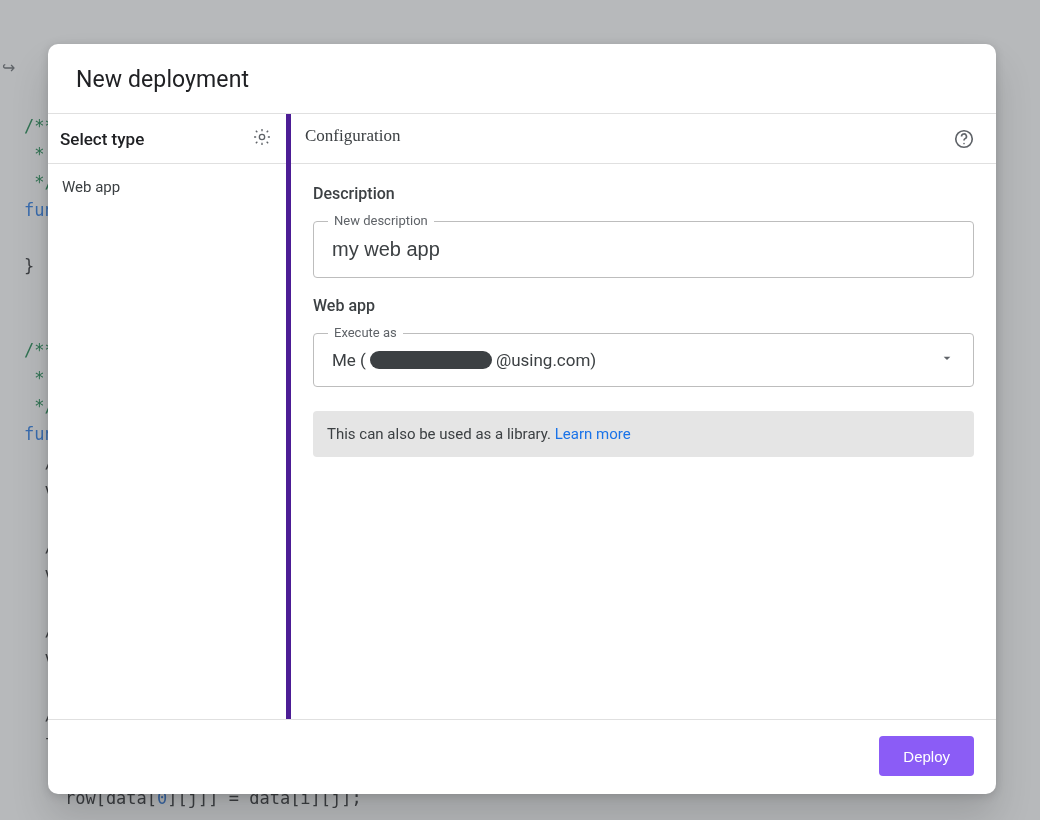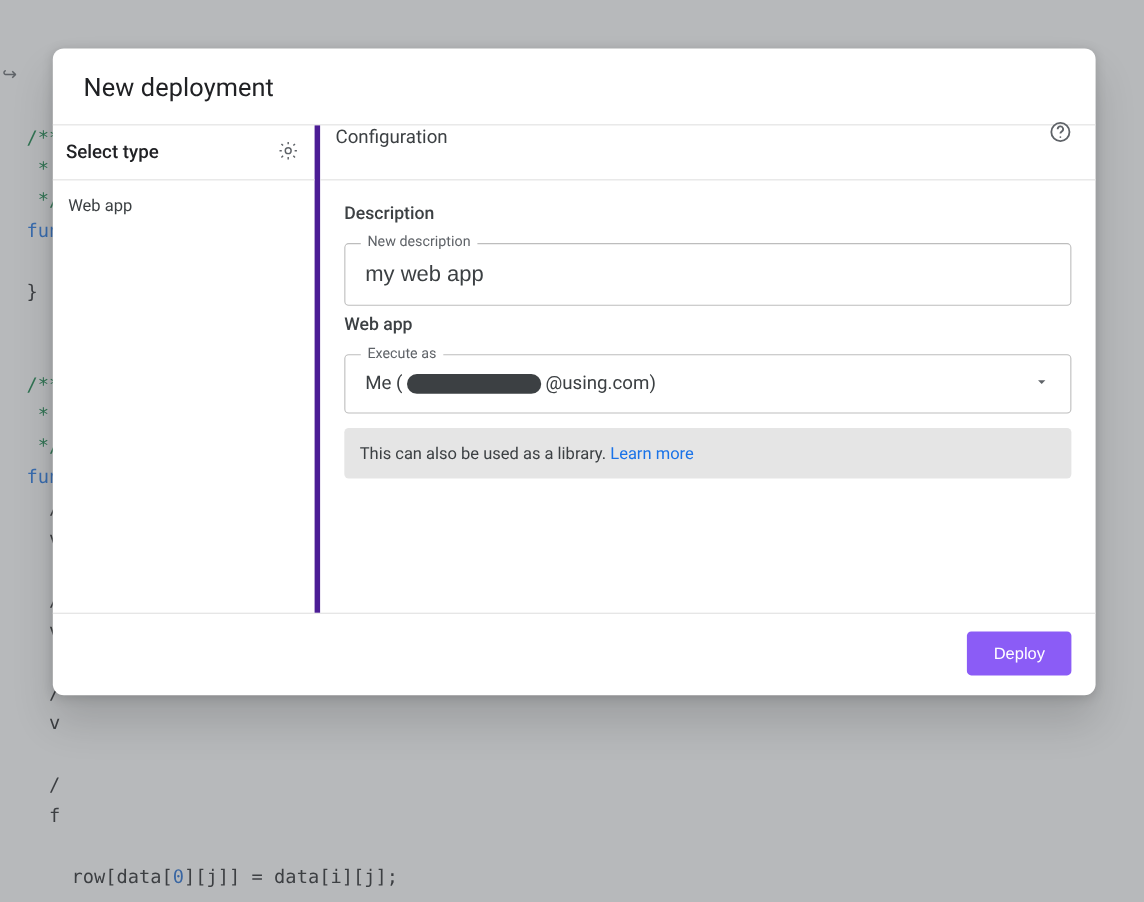--- a/index.html
+++ b/index.html
@@ -11,21 +11,21 @@
   .bg .overlay { position: absolute; inset: 0; background: rgba(95,99,104,0.45); }
   .bg pre {
     position: absolute; left: 24px; top: 112px; right: 24px;
     font-family: Menlo, Consolas, monospace; font-size: 17px; line-height: 28px;
     color: #202124;
   }
   .bg .gutter-icon { position:absolute; left:2px; top:58px; color:#5f6368; font-size:16px; }
 
   
   .modal {
-    position: absolute; left: 48px; top: 44px; width: 948px; height: 588px;
+    position: absolute; left: 48px; top: 44px; width: 948px; height: 750px;
     background: #fff; border-radius: 10px; box-shadow: 0 2px 10px rgba(0,0,0,0.15), 0 24px 38px rgba(0,0,0,0.14);
     display: flex; flex-direction: column;
   }
   .modal-header {
     padding: 22px 28px 20px 28px;
   }
   .modal-title { font-size: 23px; color: #202124; font-weight: 400; letter-spacing: 0.1px; }
 
   .modal-body {
     flex: 1 1 auto; display: flex; border-top: 1px solid #e0e0e0; border-bottom: 1px solid #e0e0e0;
@@ -38,32 +38,32 @@
     padding: 12px 10px 12px 12px; height:50px; border-bottom:1px solid #e0e0e0;
   }
   .left-pane-header h2 { font-size: 17px; font-weight: 500; color:#202124; }
   .gear-btn { width:28px; height:28px; border:none; background:none; cursor:pointer; display:flex; align-items:center; justify-content:center; color:#5f6368; }
   .gear-btn svg { width:20px; height:20px; }
 
   .type-item { padding: 14px 14px; font-size: 15px; color:#3c4043; cursor:pointer; }
 
   .right-pane { flex:1; display:flex; flex-direction:column; }
   .right-pane-header {
-    display:flex; align-items:flex-end; justify-content:space-between;
-    padding: 12px 18px 28px 14px; height:50px; border-bottom:1px solid #e0e0e0;
+    display:flex; align-items:flex-start; justify-content:space-between;
+    padding: 12px 18px 12px 14px; height:50px; border-bottom:1px solid #e0e0e0;font-family:Liberation Serif, serif;
   }
   .right-pane-header h2 { font-size: 17px; font-weight: 400; color:#3c4043; }
   .help-btn { width:28px; height:28px; border:none; background:none; cursor:pointer; display:flex; align-items:center; justify-content:center; color:#5f6368; }
   .help-btn svg { width:22px; height:22px; }
 
   .config-body { padding: 20px 22px 0 22px; flex:1; overflow:auto; }
 
   .section-title { font-size: 16px; font-weight:500; color:#3c4043; margin-bottom: 18px; }
 
-  .field { position:relative; border:1px solid #bdbdbd; border-radius:4px; padding: 16px 18px; margin-bottom: 7px; }
+  .field { position:relative; border:1px solid #bdbdbd; border-radius:4px; padding: 16px 18px; margin-bottom: 18px; }
   .field .float-label {
     position:absolute; top:-9px; left:14px; background:#fff; padding:0 6px;
     font-size:13px; color:#5f6368;
   }
   .field.text input {
     width:100%; border:none; outline:none; font-size:20px; color:#3c4043; background:transparent;
   }
   .field.select { display:flex; align-items:center; justify-content:space-between; cursor:pointer; }
   .field.select .value { font-size:17px; color:#3c4043; display:flex; align-items:center; gap:4px; }
   .field.select .caret { color:#5f6368; }

